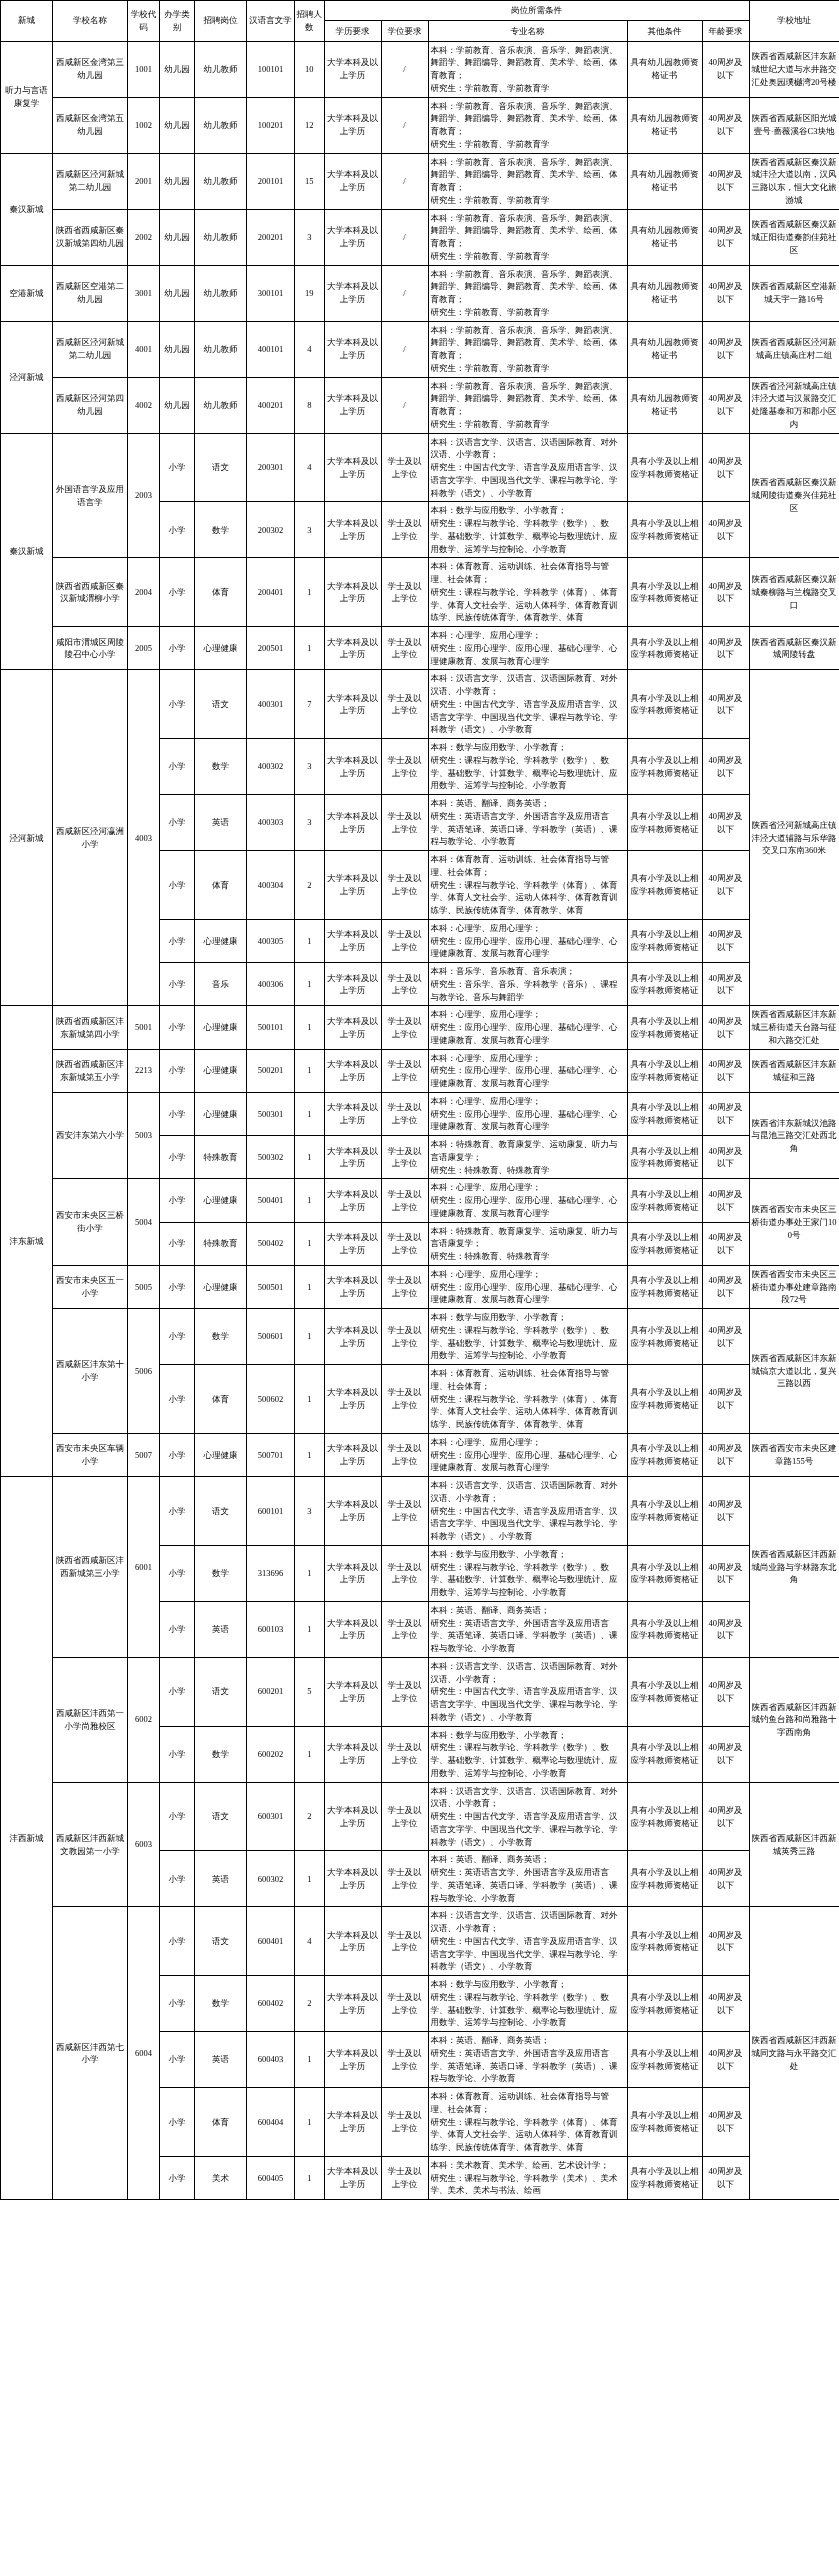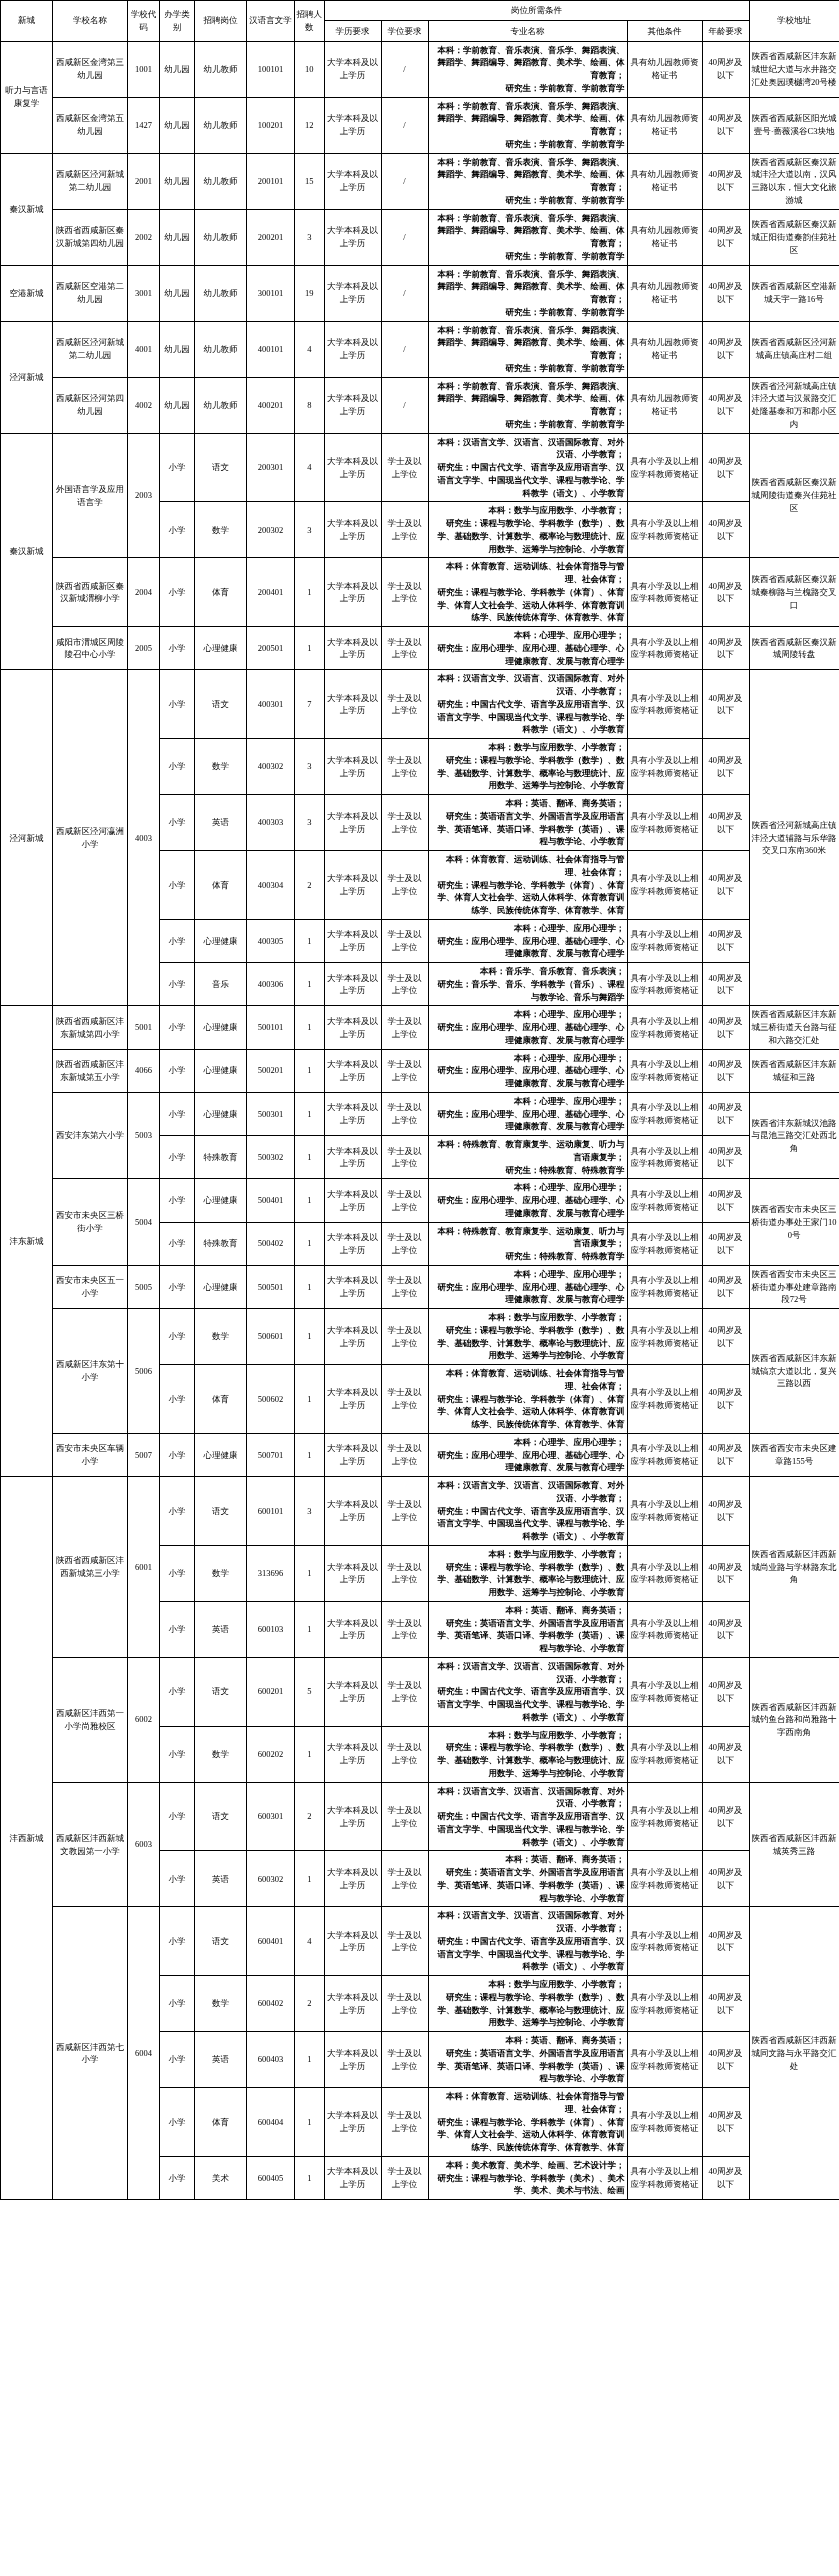--- a/index.html
+++ b/index.html
@@ -28,23 +28,22 @@
     padding: 2px 2px;
     line-height: 1.5;
     overflow-wrap: break-word;
     word-break: break-all;
   }
   table.recruit thead th {
     font-weight: normal;
     padding: 3.3px 1.3px;
   }
   table.recruit td.major-cell {
-    text-align: right;
+    text-align: left;
     white-space: pre-line;
-    font-weight: bold;
   }
   table.recruit tr.group-start td {
     border-top: 1.3px solid #000;
   }
   table.recruit thead tr:first-child th {
     border-top: 1.3px solid #000;
   }
 </style>
 </head>
 <body>
@@ -98,21 +97,21 @@
           <td>大学本科及以上学历</td>
           <td>/</td>
           <td class="major-cell">本科：学前教育、音乐表演、音乐学、舞蹈表演、舞蹈学、舞蹈编导、舞蹈教育、美术学、绘画、体育教育；
 研究生：学前教育、学前教育学</td>
           <td>具有幼儿园教师资格证书</td>
           <td>40周岁及以下</td>
           <td>陕西省西咸新区沣东新城世纪大道与水井路交汇处奥园璞樾湾20号楼</td>
         </tr>
         <tr>
           <td>西咸新区金湾第五幼儿园</td>
-          <td>1427</td>
+          <td>1002</td>
           <td>幼儿园</td>
           <td>幼儿教师</td>
           <td>100201</td>
           <td>12</td>
           <td>大学本科及以上学历</td>
           <td>/</td>
           <td class="major-cell">本科：学前教育、音乐表演、音乐学、舞蹈表演、舞蹈学、舞蹈编导、舞蹈教育、美术学、绘画、体育教育；
 研究生：学前教育、学前教育学</td>
           <td>具有幼儿园教师资格证书</td>
           <td>40周岁及以下</td>
@@ -341,21 +340,21 @@
           <td>大学本科及以上学历</td>
           <td>学士及以上学位</td>
           <td class="major-cell">本科：心理学、应用心理学；
 研究生：应用心理学、应用心理、基础心理学、心理健康教育、发展与教育心理学</td>
           <td>具有小学及以上相应学科教师资格证</td>
           <td>40周岁及以下</td>
           <td>陕西省西咸新区沣东新城三桥街道天台路与征和六路交汇处</td>
         </tr>
         <tr>
           <td>陕西省西咸新区沣东新城第五小学</td>
-          <td>4066</td>
+          <td>2213</td>
           <td>小学</td>
           <td>心理健康</td>
           <td>500201</td>
           <td>1</td>
           <td>大学本科及以上学历</td>
           <td>学士及以上学位</td>
           <td class="major-cell">本科：心理学、应用心理学；
 研究生：应用心理学、应用心理、基础心理学、心理健康教育、发展与教育心理学</td>
           <td>具有小学及以上相应学科教师资格证</td>
           <td>40周岁及以下</td>

